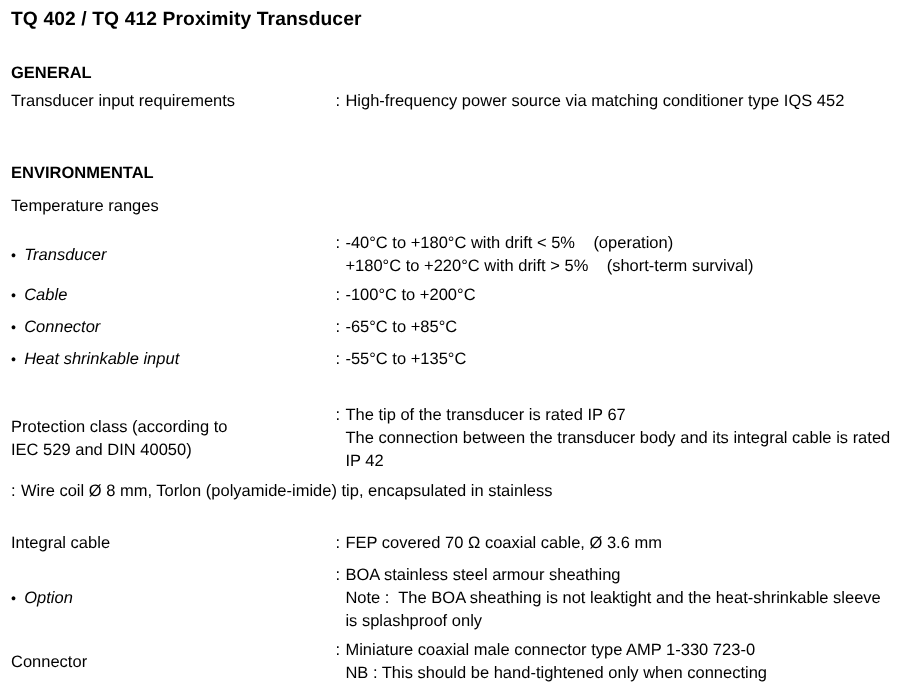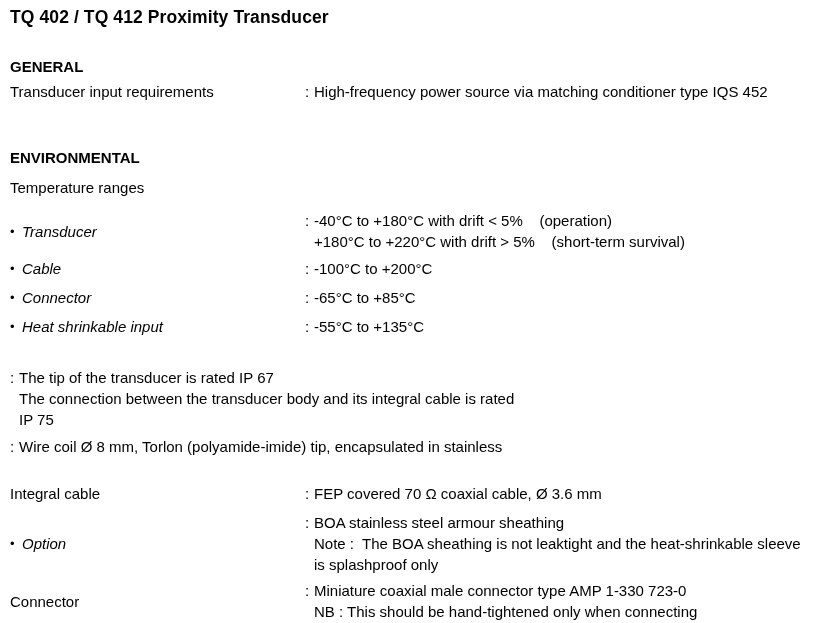--- a/index.html
+++ b/index.html
@@ -132,26 +132,32 @@
     </div>
     <div class="value-col">
       <div class="colon">:</div>
       <div class="value-lines">
         <div class="line">-55°C to +135°C</div>
       </div>
     </div>
   </div>
 
   <div class="abs row" style="top:367px;">
+    <div class="label-col">
+      <div class="label-lines">
+        <div class="line">Protection class (according to</div>
+        <div class="line">IEC 529 and DIN 40050)</div>
+      </div>
+    </div>
     <div class="value-col">
       <div class="colon">:</div>
       <div class="value-lines">
         <div class="line">The tip of the transducer is rated IP 67</div>
         <div class="line">The connection between the transducer body and its integral cable is rated</div>
-        <div class="line">IP 75</div>
+        <div class="line">IP 42</div>
       </div>
     </div>
   </div>
 
   <div class="abs row" style="top:436px;">
     <div class="value-col">
       <div class="colon">:</div>
       <div class="value-lines">
         <div class="line">Wire coil Ø 8 mm, Torlon (polyamide-imide) tip, encapsulated in stainless</div>
       </div>

